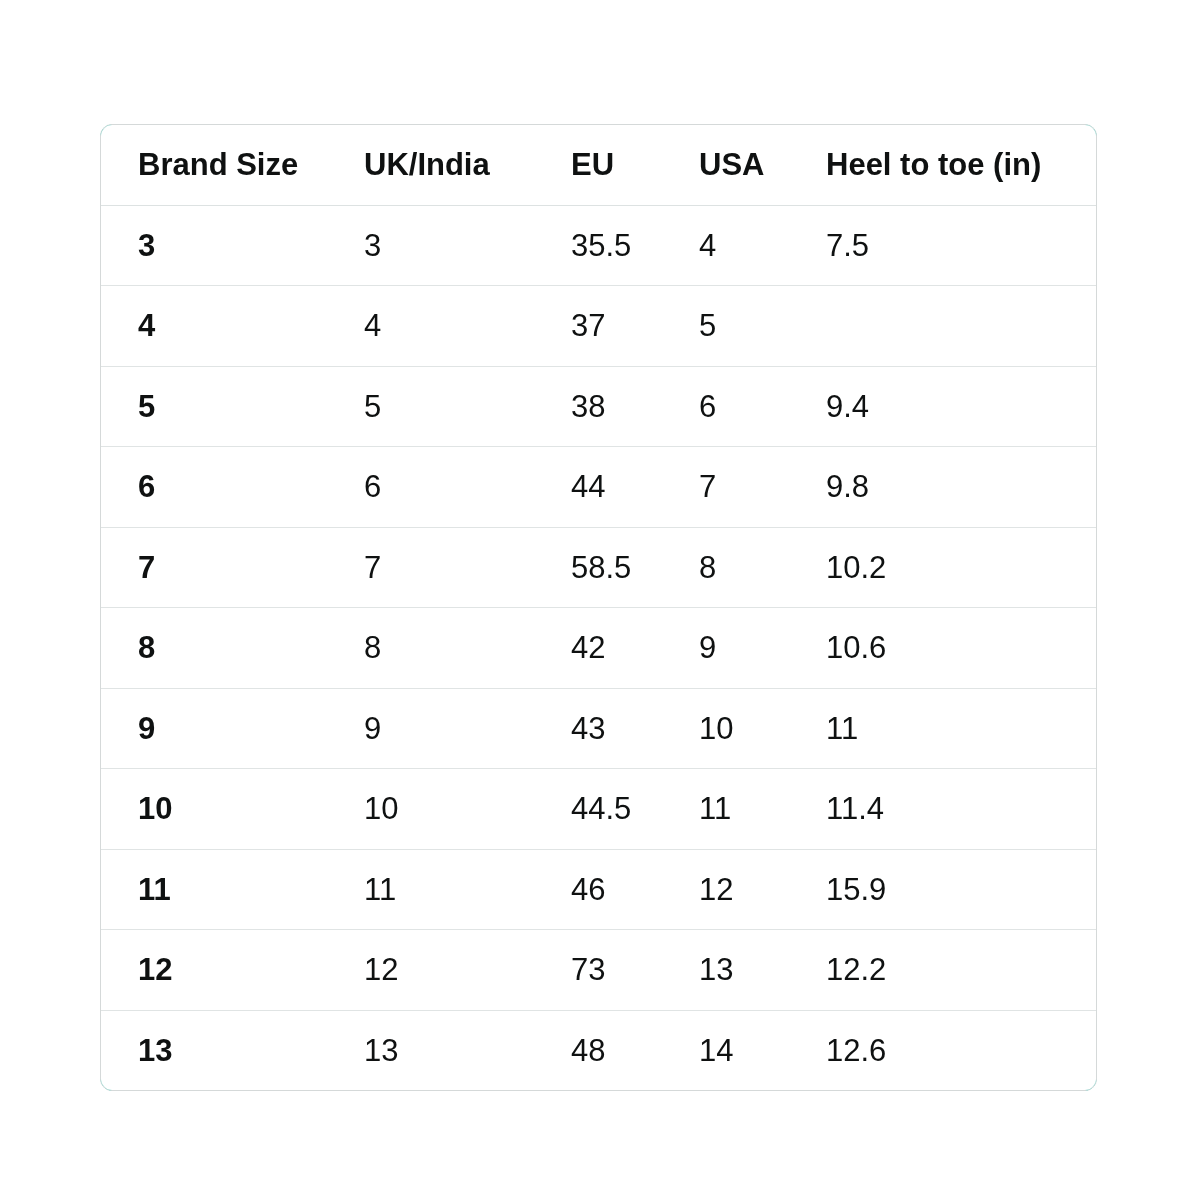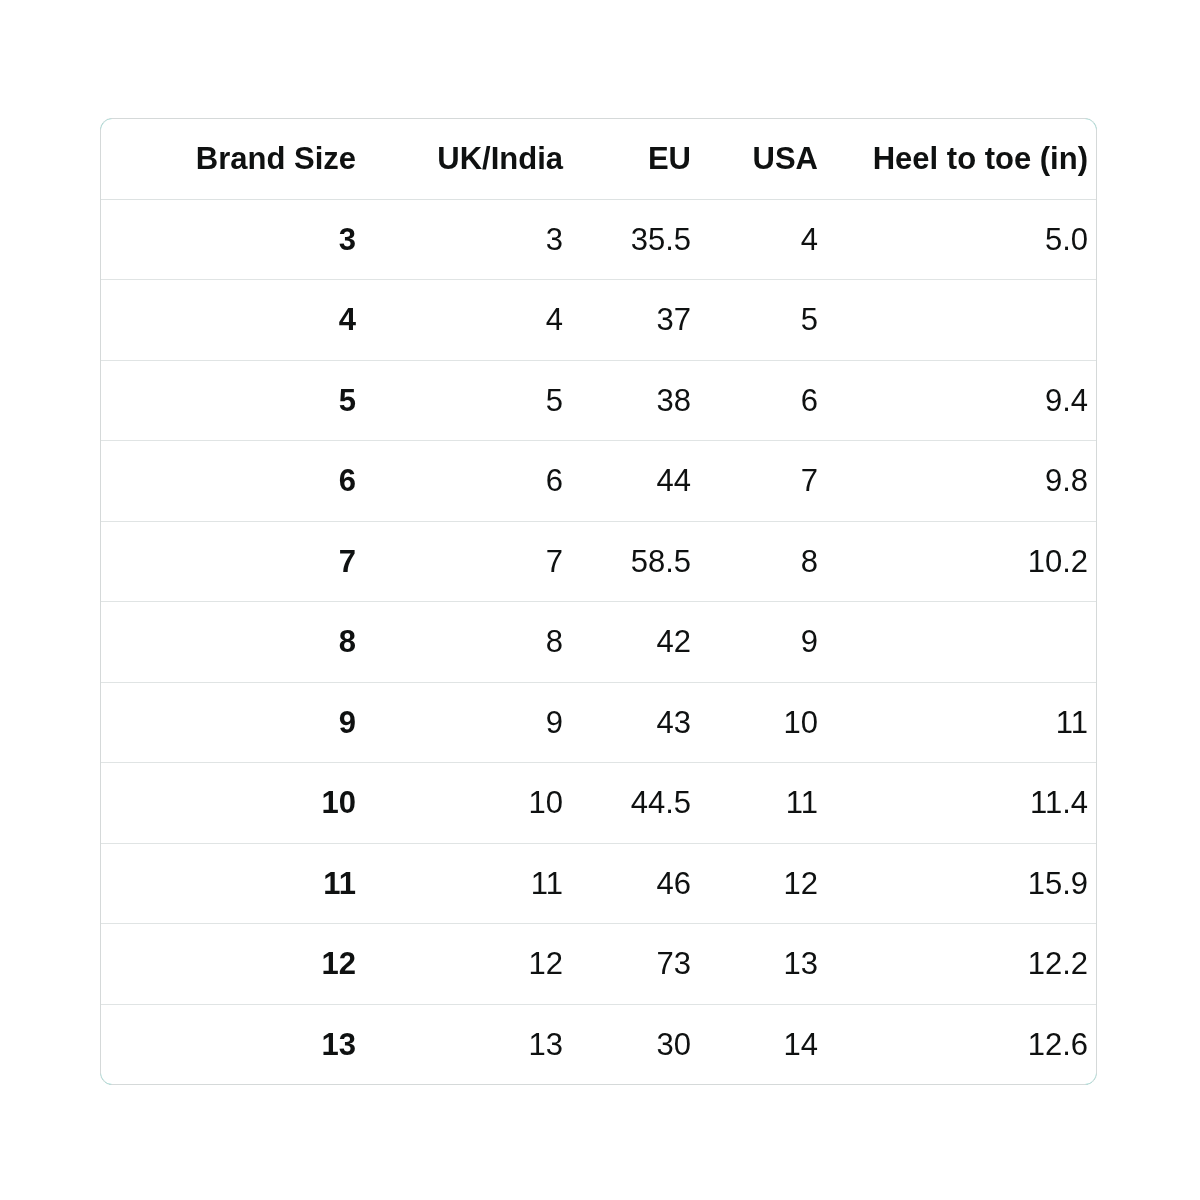--- a/index.html
+++ b/index.html
@@ -13,31 +13,30 @@
   }
   .page {
     position: relative;
     width: 1200px;
     height: 1200px;
     background: #ffffff;
   }
   .size-table {
     position: absolute;
     left: 100px;
-    top: 118px;
+    top: 124px;
     width: 997px;
     height: 967px;
     box-sizing: border-box;
     border: 1px solid #d5d9d9;
     border-radius: 12px;
     background: #14b8a6;
     display: flex;
     flex-direction: column;
     overflow: hidden;
-    text-align: right;
   }
   .trow {
     flex: 1 1 0;
     display: grid;
     grid-template-columns: 226px 207px 128px 127px 1fr;
     align-items: center;
     padding-left: 37px;
     box-sizing: border-box;
     border-bottom: 1px solid #e0e4e4;
     background: #ffffff;
@@ -76,21 +75,21 @@
         <div class="cell">EU</div>
         <div class="cell">USA</div>
         <div class="cell">Heel to toe (in)</div>
       </div>
 
   <div class="trow">
         <div class="cell first-col">3</div>
         <div class="cell">3</div>
         <div class="cell">35.5</div>
         <div class="cell">4</div>
-        <div class="cell">5.0</div>
+        <div class="cell">7.5</div>
       </div>
       <div class="trow">
         <div class="cell first-col">4</div>
         <div class="cell">4</div>
         <div class="cell">37</div>
         <div class="cell">5</div>
       </div>
       <div class="trow">
         <div class="cell first-col">5</div>
         <div class="cell">5</div>
@@ -110,20 +109,21 @@
         <div class="cell">7</div>
         <div class="cell">58.5</div>
         <div class="cell">8</div>
         <div class="cell">10.2</div>
       </div>
       <div class="trow">
         <div class="cell first-col">8</div>
         <div class="cell">8</div>
         <div class="cell">42</div>
         <div class="cell">9</div>
+        <div class="cell">10.6</div>
       </div>
       <div class="trow">
         <div class="cell first-col">9</div>
         <div class="cell">9</div>
         <div class="cell">43</div>
         <div class="cell">10</div>
         <div class="cell">11</div>
       </div>
       <div class="trow">
         <div class="cell first-col">10</div>
@@ -142,18 +142,18 @@
       <div class="trow">
         <div class="cell first-col">12</div>
         <div class="cell">12</div>
         <div class="cell">73</div>
         <div class="cell">13</div>
         <div class="cell">12.2</div>
       </div>
       <div class="trow">
         <div class="cell first-col">13</div>
         <div class="cell">13</div>
-        <div class="cell">30</div>
+        <div class="cell">48</div>
         <div class="cell">14</div>
         <div class="cell">12.6</div>
       </div>
     </div>
 </div>
 
 </body></html>

